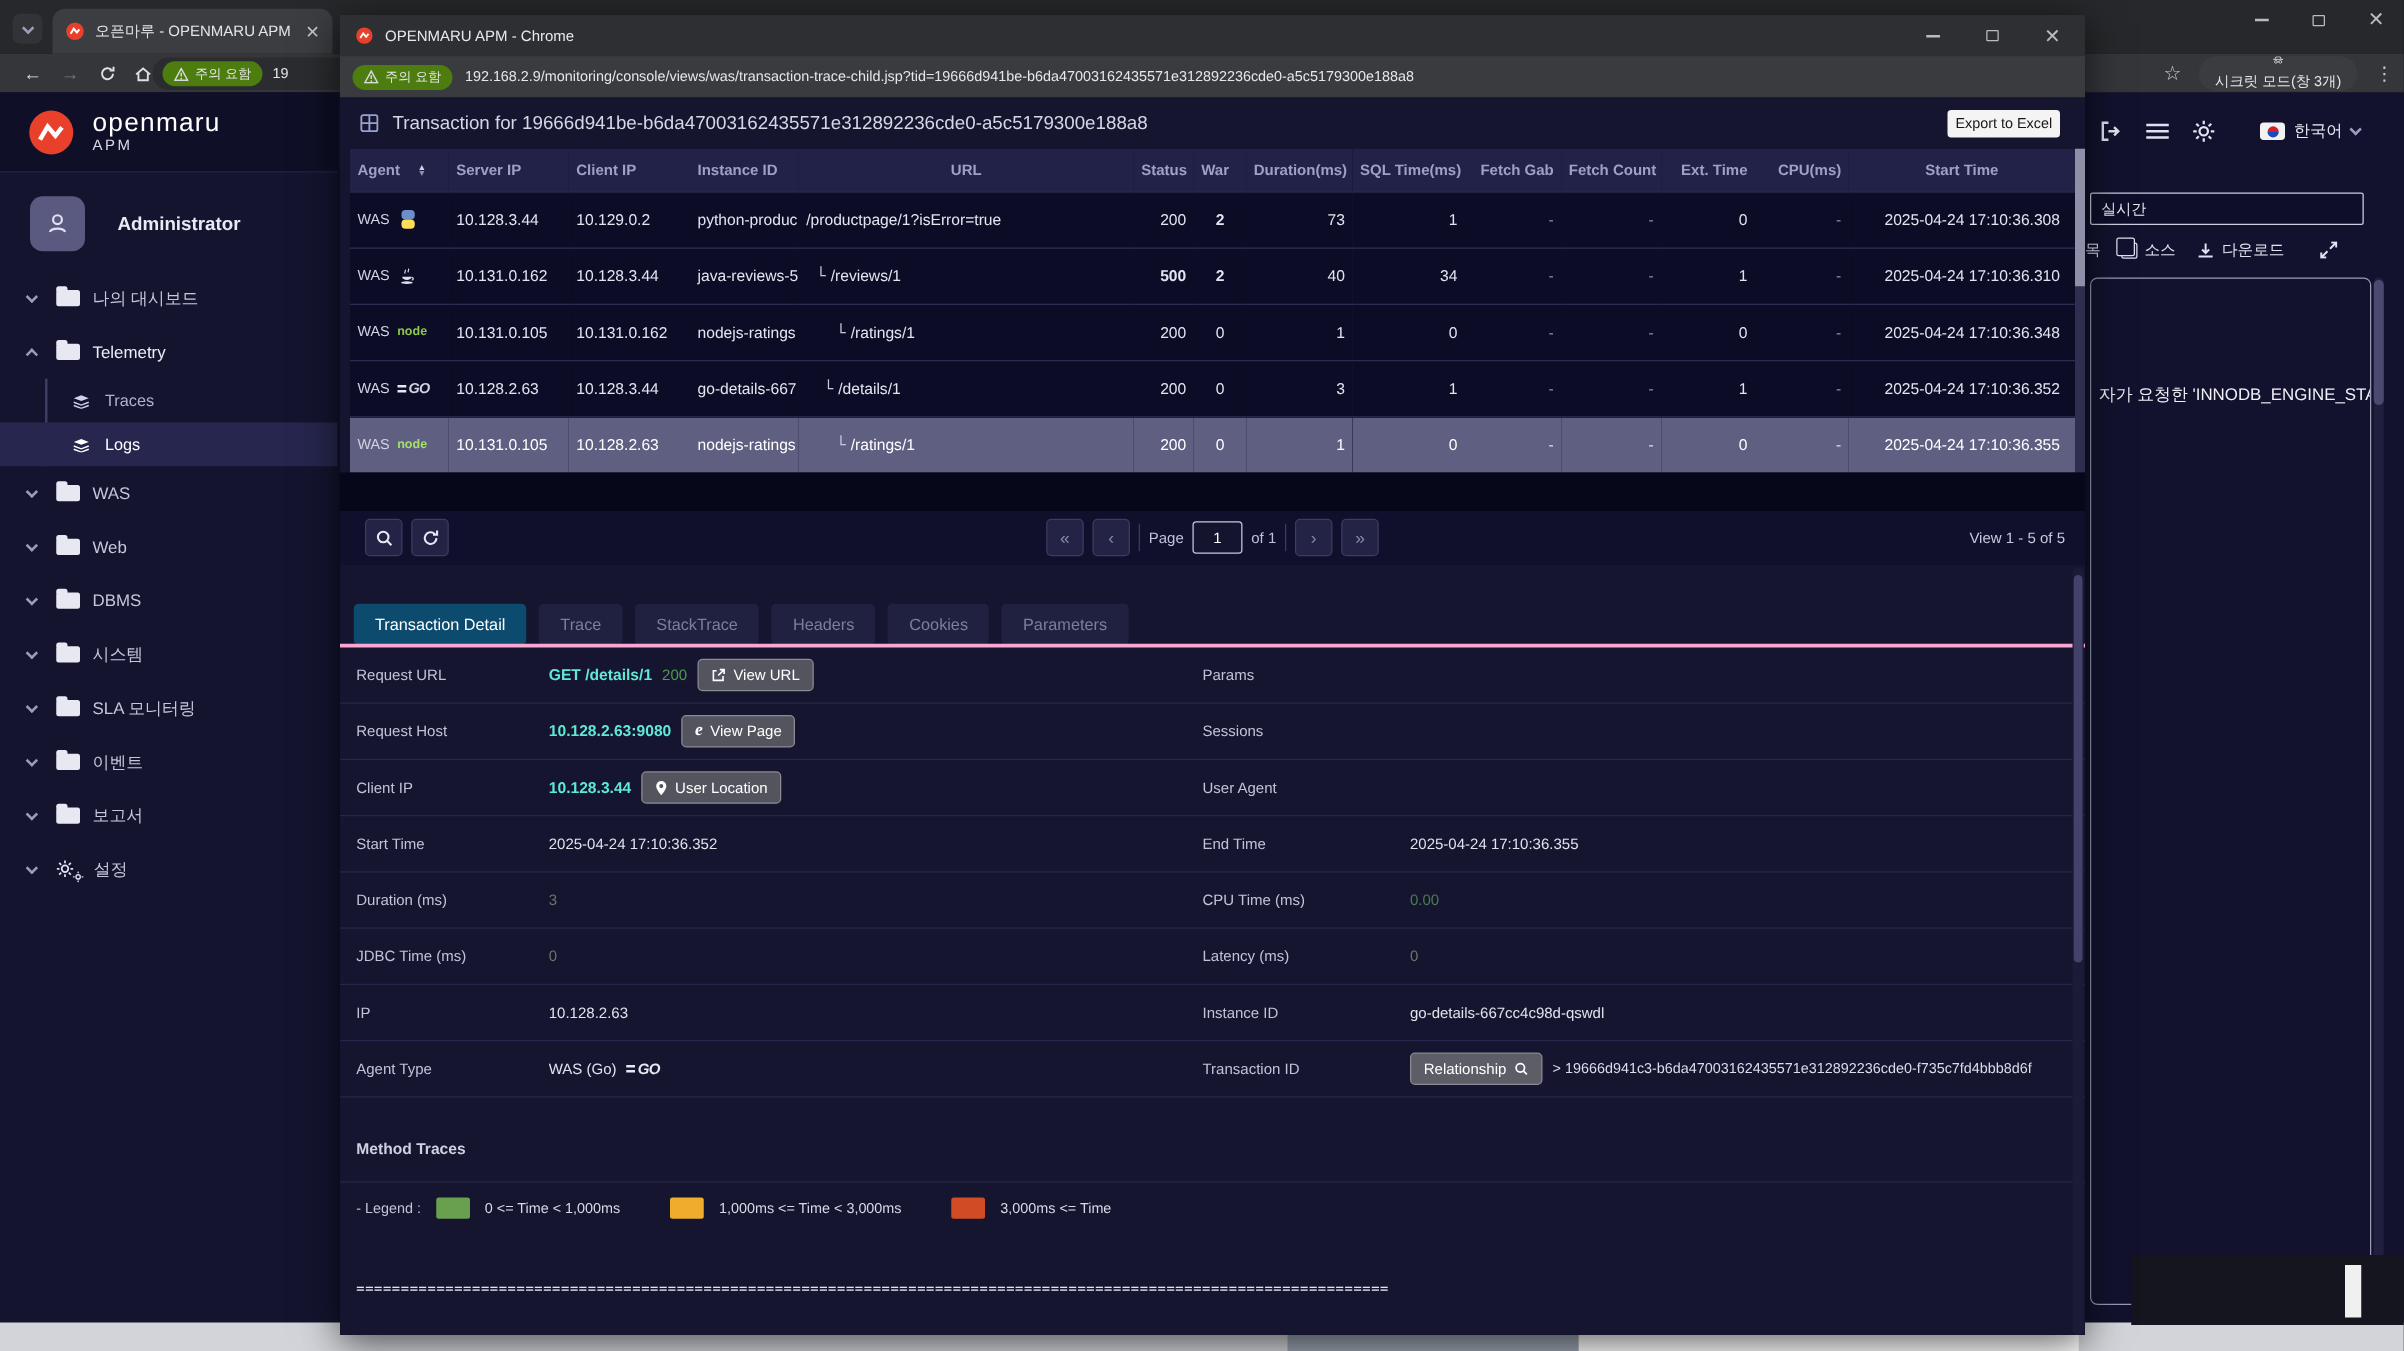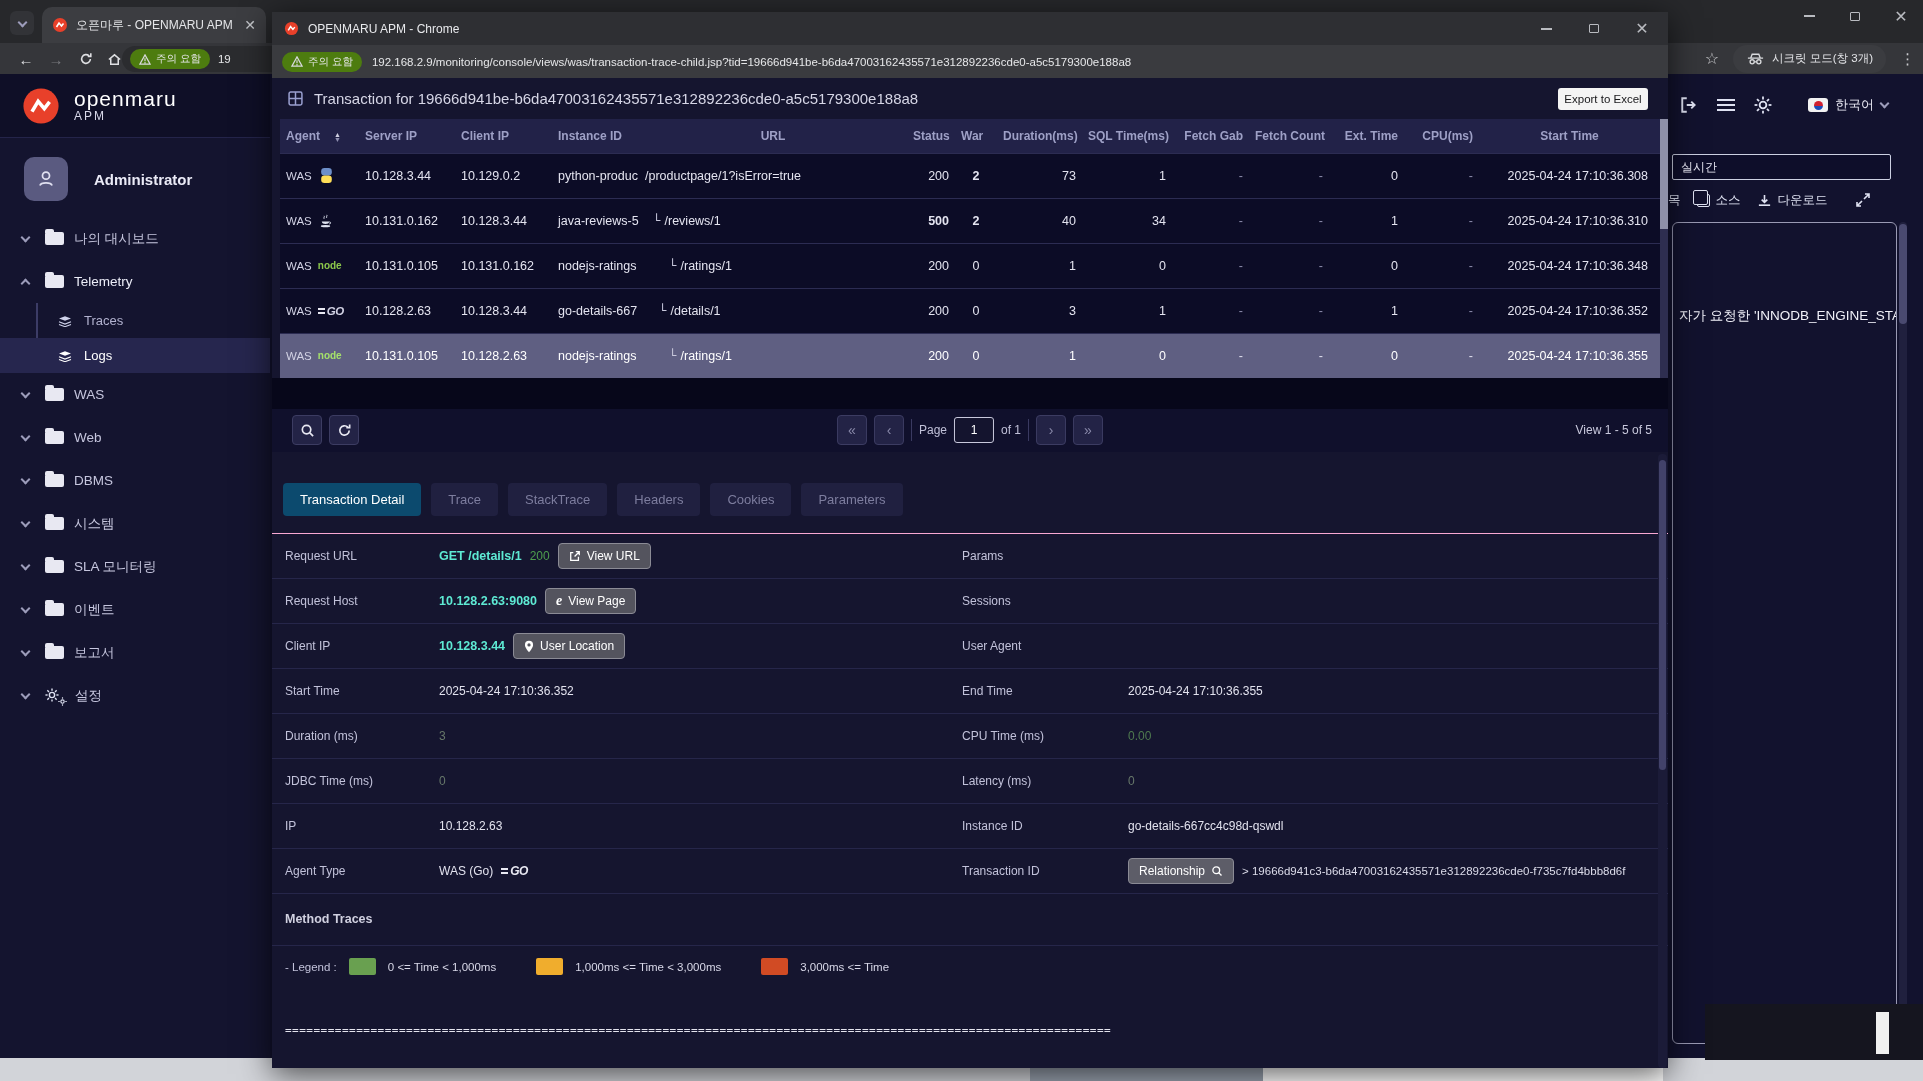--- a/index.html
+++ b/index.html
@@ -24,21 +24,21 @@
   .toolbar { position:absolute; left:0; top:43px; width:1923px; height:31px; background:#35363a; }
   .nav-ic { position:absolute; top:4px; color:#dfe0e3; font-size:15px; width:24px; height:24px;
     display:flex; align-items:center; justify-content:center; }
   .addr-pill { position:absolute; left:122px; top:46px; width:210px; height:26px; background:#2b2c2f;
     border-radius:13px; display:flex; align-items:center; padding:0 8px; gap:8px; }
   .warn-badge { background:#4d7c0f; border-radius:11px; height:20px; display:flex; align-items:center;
     gap:5px; padding:0 9px; color:#e6e7e9; font-size:10.5px; white-space:nowrap; }
   .addr-url-frag { color:#e6e7e9; font-size:11.5px; }
   .addr-right { position:absolute; right:8px; top:43px; height:31px; display:flex; align-items:center; gap:14px; }
   .incog-pill { height:28px; background:#3b3c40; border-radius:14px; display:flex; align-items:center;
-    gap:7px; padding:0 13px; color:#e4e5e8; font-size:11.5px; white-space:nowrap; }
+    gap:7px; padding:0 13px; color:#e4e5e8; font-size:11.5px; white-space:nowrap;flex-direction:column; }
   .star-ic { color:#c9cacd; font-size:16px; }
   .dots-ic { color:#c9cacd; font-size:15px; letter-spacing:0; }
 
   
   .app-bg { position:absolute; left:0; top:74px; width:1923px; height:984px; background:#12122e; }
 
   
   .sidebar { position:absolute; left:0; top:0; width:270px; height:984px; background:#14142f; }
   .logo-band { position:absolute; left:0; top:0; width:270px; height:64px; background:#0f0f27;
     border-bottom:1px solid #24244a; display:flex; align-items:center; padding-left:22px; gap:14px; }
@@ -150,21 +150,21 @@
     color:#fff; font-size:12px; text-align:center; font-family:"Liberation Sans",sans-serif; }
   .view-label { position:absolute; right:16px; top:14px; color:#c8c8dc; font-size:12px; }
 
   
   .tabs { position:absolute; left:11px; top:405px; display:flex; gap:10px; }
   .ptab { height:33px; padding:0 17px; border-radius:4px; background:#202040; color:#7d7d9e; font-size:13px;
     display:flex; align-items:center; }
   .ptab.active { background:#0c4a6e; color:#ffffff; }
 
   
-  .detail { position:absolute; left:0; top:455px; width:100%; border-top:1px solid #f9a8d4; }
+  .detail { position:absolute; left:0; top:437px; width:100%; border-top:3px solid #f9a8d4; }
   .d-row { height:45px; border-bottom:1px solid #26264a; display:flex; align-items:center; }
   .d-left { width:690px; display:flex; align-items:center; }
   .d-right { flex:1; display:flex; align-items:center; }
   .d-label { width:167px; padding-left:13px; color:#c2c2da; font-size:12px; }
   .d-label.r { width:166px; padding-left:0; }
   .d-val { color:#e2e2ee; font-size:12px; display:flex; align-items:center; gap:8px; }
   .d-val b { font-size:12.5px; color:#5eead4; }
   .d-dim { color:#67786a; }
   .d-dimg { color:#4f7a4f; }
   .dbtn { height:26px; padding:0 10px; background:#54545e; border:1px solid #8b8b95; border-radius:4px;

